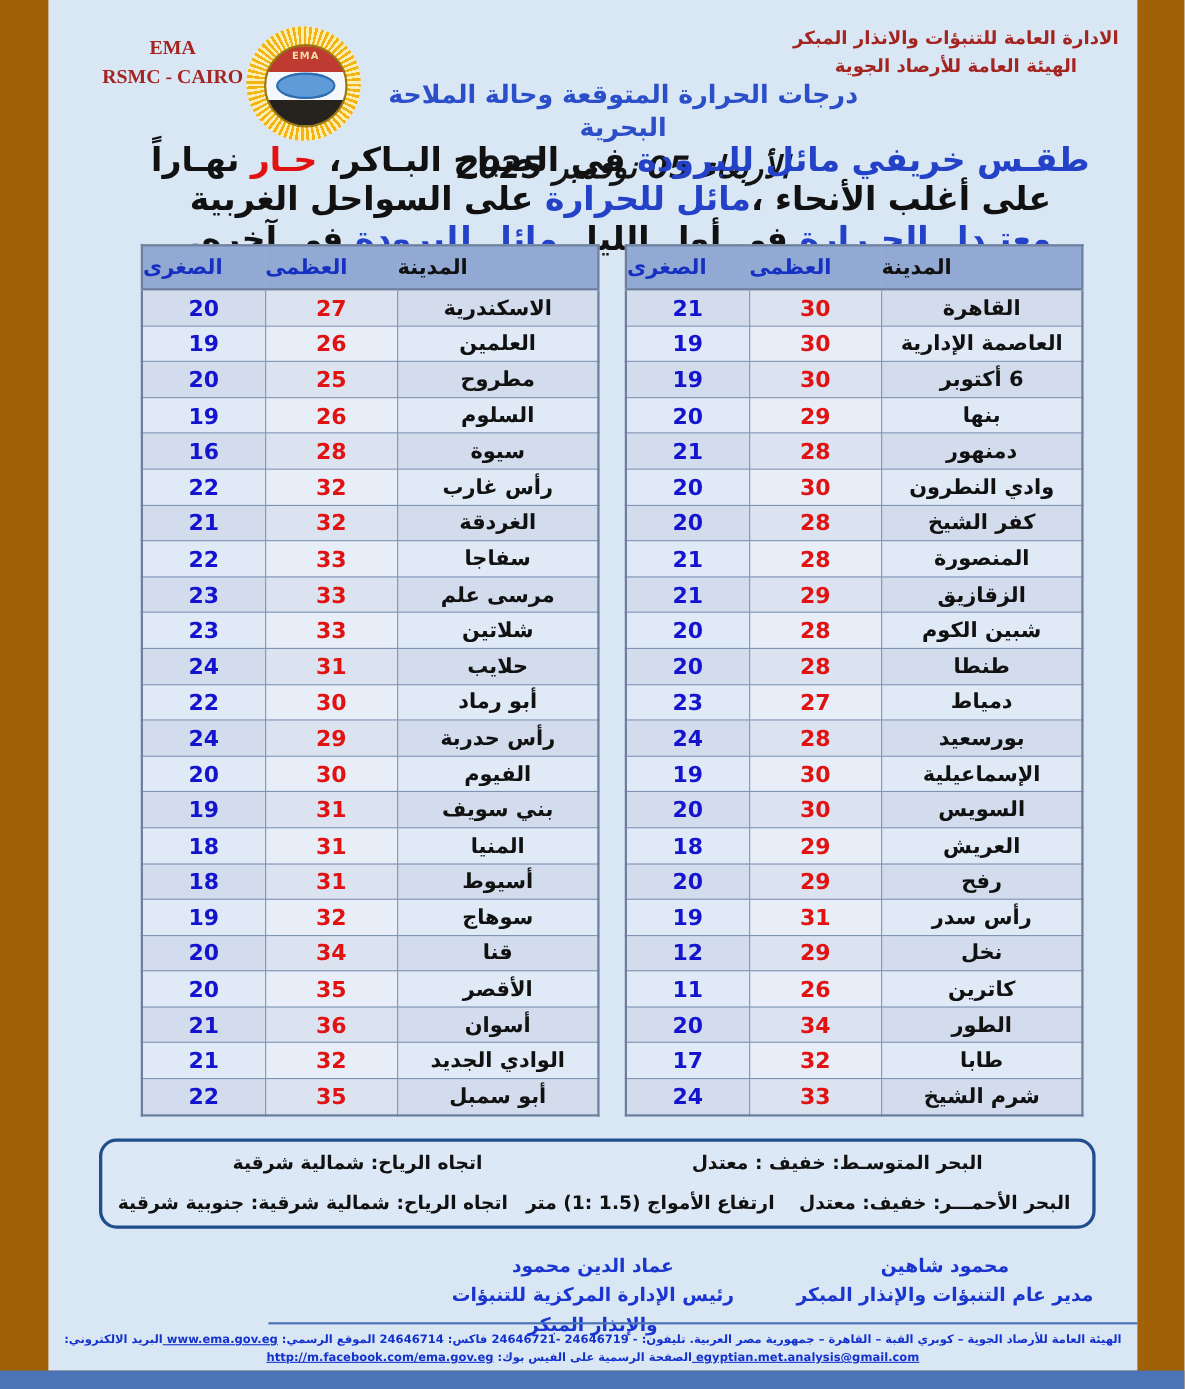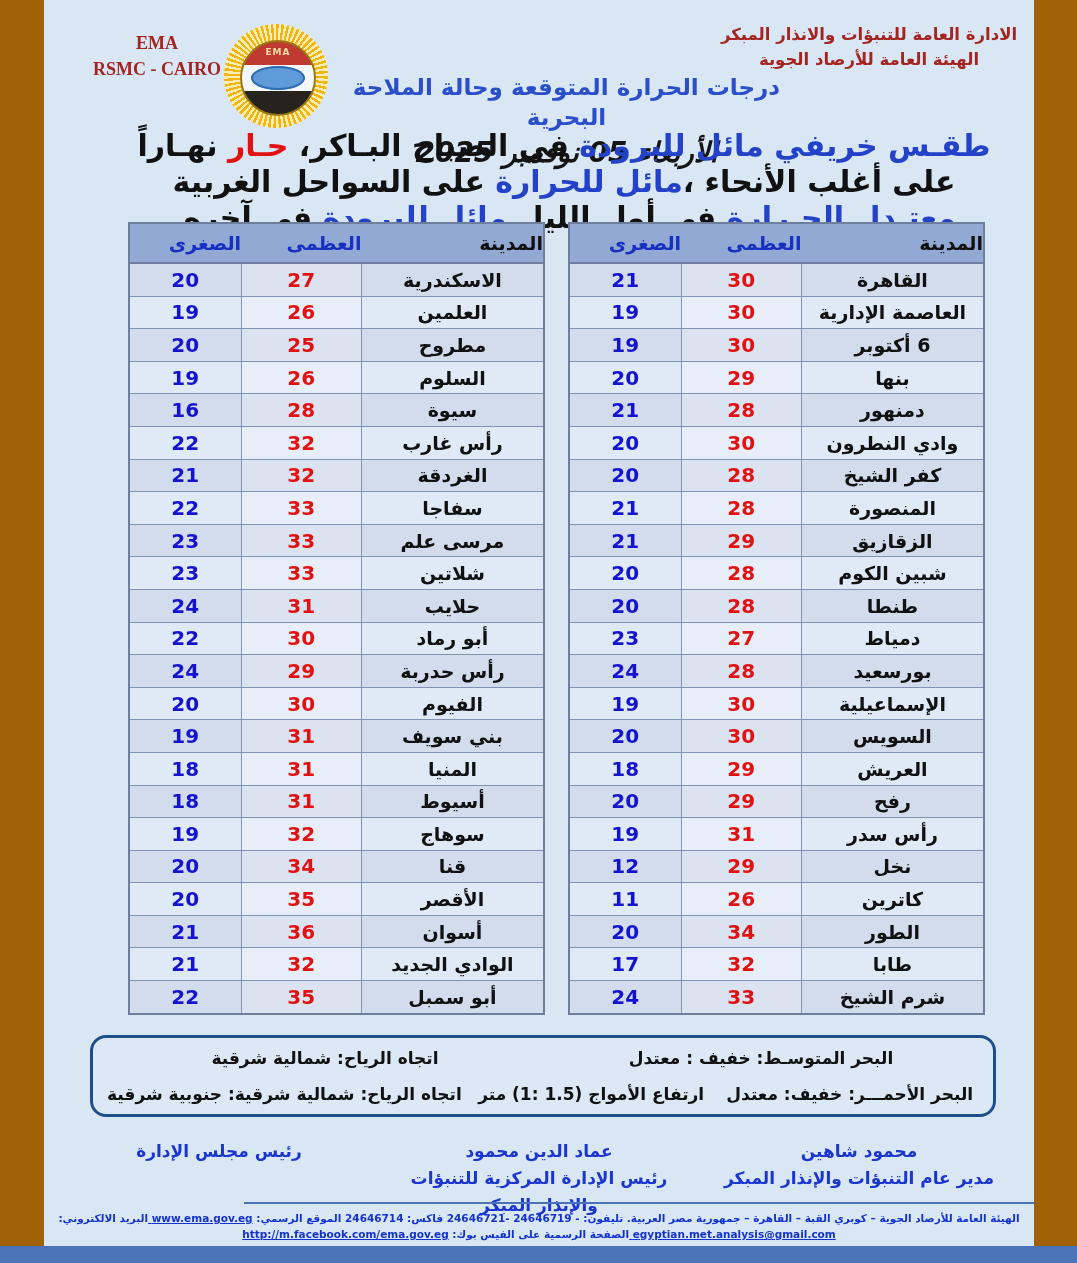--- a/index.html
+++ b/index.html
@@ -64,21 +64,21 @@
   
   .temp-table{
     position:absolute; top:222px; width:417px;
     border-collapse:collapse; direction:rtl; table-layout:fixed;
     border:2px solid #6d7f9d; background:#d2dcec;
   }
   .temp-table.right{ left:524px; }
   .temp-table.left{ left:84px; }
   .temp-table thead th{
     height:38px; background:#92a9d4; border-bottom:2px solid #6d7f9d;
-    font-size:19px; padding:0; text-align:right;
+    font-size:19px; padding:0; text-align:left;
   }
   th.h-city{ color:#111; }
   th.h-max, th.h-min{ color:#1630c2; }
   .temp-table td{
     height:31.6px; border:1px solid #8093b5; padding:0;
     text-align:center; vertical-align:middle;
   }
   .temp-table tbody tr:nth-child(odd){ background:#d2dcec; }
   .temp-table tbody tr:nth-child(even){ background:#e0eaf7; }
   td.c-city{ font-size:19px; color:#111; }
@@ -424,21 +424,20 @@
     <div class="signatures">
         <div class="sig">
           <div class="sig-name">محمود شاهين</div>
           <div class="sig-title">مدير عام التنبؤات والإنذار المبكر</div>
         </div>
         <div class="sig">
           <div class="sig-name">عماد الدين محمود</div>
           <div class="sig-title">رئيس الإدارة المركزية للتنبؤات والإنذار المبكر</div>
         </div>
         <div class="sig">
-          <div class="sig-title">رئيس مجلس الإدارة</div>
         </div>
       </div>
 
     <div class="divider"></div>
 
     <div class="contact"><span> الهيئة العامة للأرصاد الجوية – كوبري القبة – القاهرة – جمهورية مصر العربية. تليفون: - 24646719 -24646721 فاكس: 24646714 الموقع الرسمي: </span><span class="link"> www.ema.gov.eg </span><span> البريد الالكتروني: </span><span class="link"> egyptian.met.analysis@gmail.com </span><span> الصفحة الرسمية على الفيس بوك: </span><span class="link"> http://m.facebook.com/ema.gov.eg </span></div>
   </div>
 
   <div class="bottom-band"></div>
 </div>

